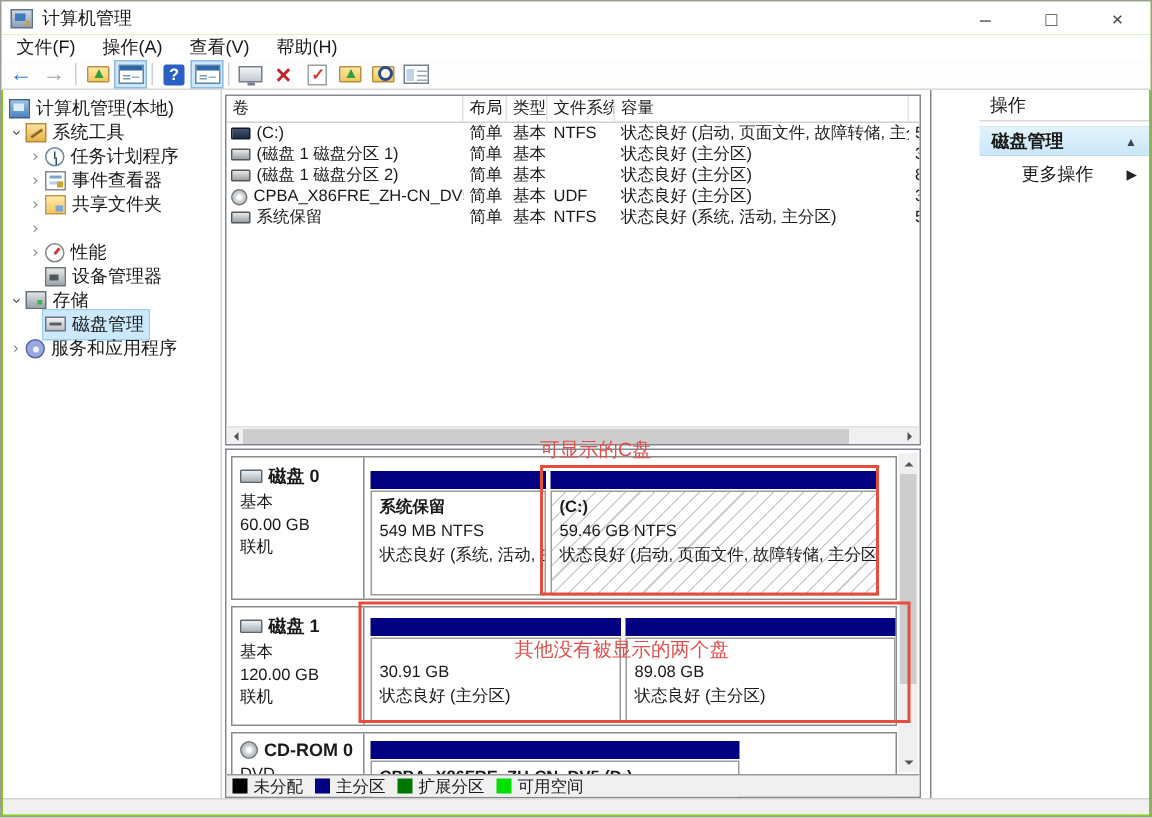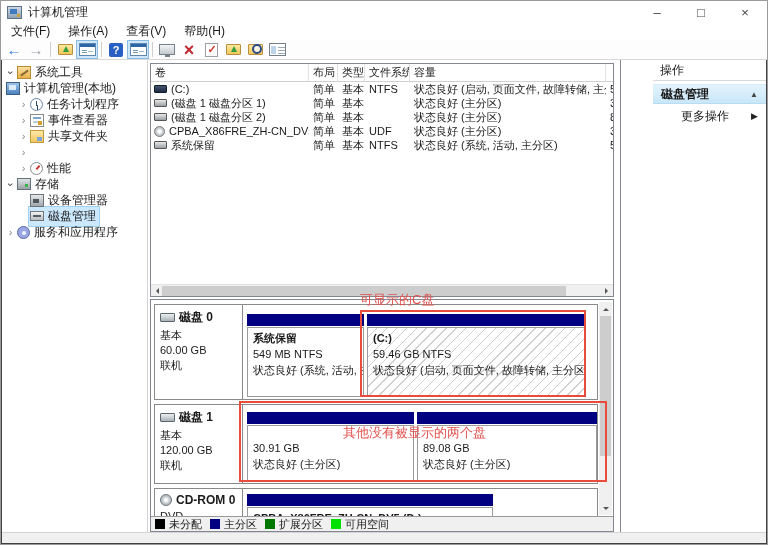--- a/index.html
+++ b/index.html
@@ -1,18 +1,18 @@
 <!DOCTYPE html>
 <html><head>
 <meta charset="utf-8">
 <style>
   * { margin:0; padding:0; box-sizing:border-box; }
   html,body { width:768px; height:545px; }
   body { font-family:"Liberation Sans", sans-serif; font-size:12px; color:#1a1a1a; background:#f0f0f0; position:relative; overflow:hidden; }
-  .window { position:absolute; inset:0; background:#404040; border:1px solid #9b9b9b; }
+  .window { position:absolute; inset:0; background:#84cc16; border:1px solid #9b9b9b; }
 
   
   .titlebar { height:22px; display:flex; align-items:center; background:#fff; padding-left:6px; }
   .appicon { width:15px; height:13px; position:relative; background:linear-gradient(#cfd8e2,#8fa1b4); border:1px solid #5d708a; flex:none; }
   .appicon::after { content:""; position:absolute; left:2px; top:2px; width:7px; height:5px; background:#3f79c0; }
   .appicon::before { content:""; position:absolute; right:1px; bottom:1px; width:3px; height:3px; background:#c9a23c; }
   .title-text { margin-left:6px; font-size:12px; }
   .win-controls { margin-left:auto; display:flex; height:100%; }
   .wbtn { width:44px; height:22px; display:flex; align-items:center; justify-content:center; color:#444; font-size:13px; }
 
@@ -212,33 +212,33 @@
         <span class="ic-folder find"></span>
       </span>
     <span class="tbtn">
         <span class="ic-panel"></span>
       </span>
   </div>
 
   <div class="main">
 
     <div class="tree-panel">
+      <div class="tree-item lvl0">
+        <span class="hl">
+            <span class="ti ti-computer"></span>
+            <span class="tlabel">计算机管理(本地)</span>
+          </span>
+      </div>
       <div class="tree-item lvl1">
         <span class="chev open">›</span>
         <span class="hl">
             <span class="ti ti-tools"></span>
             <span class="tlabel">系统工具</span>
           </span>
       </div>
-      <div class="tree-item lvl0">
-        <span class="hl">
-            <span class="ti ti-computer"></span>
-            <span class="tlabel">计算机管理(本地)</span>
-          </span>
-      </div>
       <div class="tree-item lvl2">
         <span class="chev">›</span>
         <span class="hl">
             <span class="ti ti-clock"></span>
             <span class="tlabel">任务计划程序</span>
           </span>
       </div>
       <div class="tree-item lvl2">
         <span class="chev">›</span>
         <span class="hl">
@@ -256,32 +256,32 @@
       <div class="tree-item lvl2">
         <span class="chev">›</span>
       </div>
       <div class="tree-item lvl2">
         <span class="chev">›</span>
         <span class="hl">
             <span class="ti ti-perf"></span>
             <span class="tlabel">性能</span>
           </span>
       </div>
+      <div class="tree-item lvl2">
+        <span class="chev-spacer"></span>
+        <span class="hl">
+            <span class="ti ti-devmgr"></span>
+            <span class="tlabel">设备管理器</span>
+          </span>
+      </div>
       <div class="tree-item lvl1">
         <span class="chev open">›</span>
         <span class="hl">
             <span class="ti ti-storage"></span>
             <span class="tlabel">存储</span>
-          </span>
-      </div>
-      <div class="tree-item lvl2">
-        <span class="chev-spacer"></span>
-        <span class="hl">
-            <span class="ti ti-devmgr"></span>
-            <span class="tlabel">设备管理器</span>
           </span>
       </div>
       <div class="tree-item lvl2 selected">
         <span class="chev-spacer"></span>
         <span class="hl">
             <span class="ti ti-diskmgmt"></span>
             <span class="tlabel">磁盘管理</span>
           </span>
       </div>
       <div class="tree-item lvl1">

